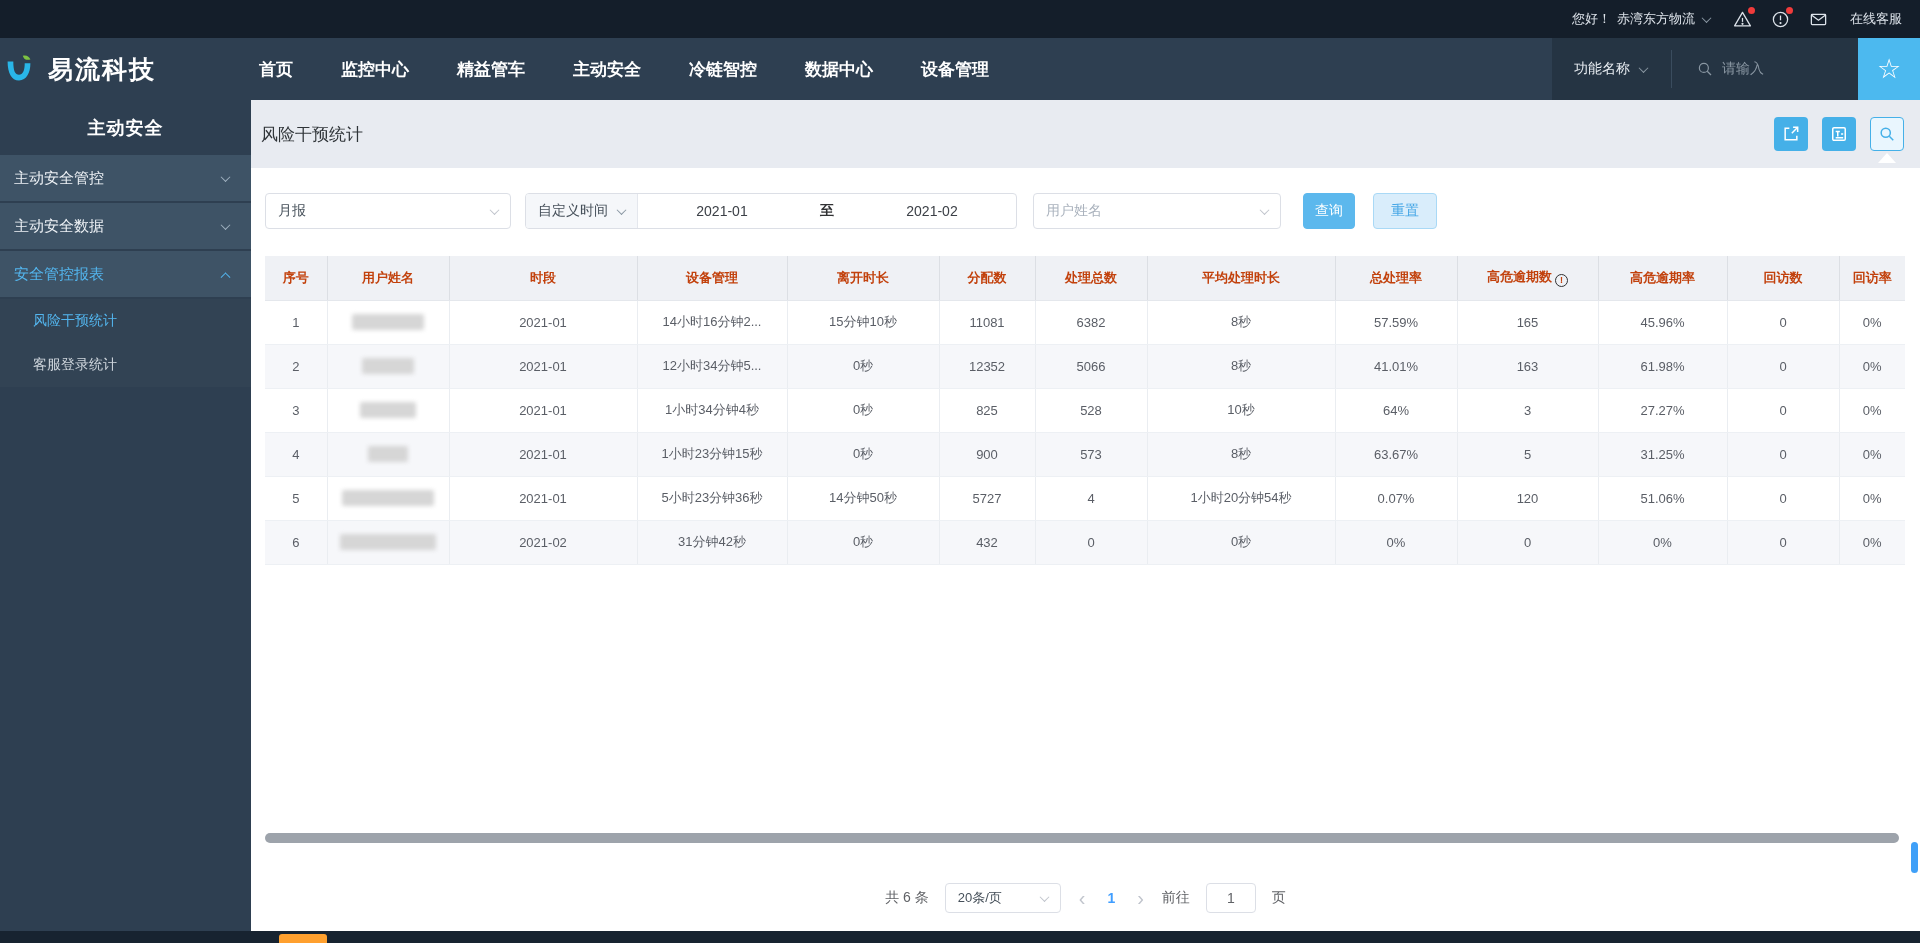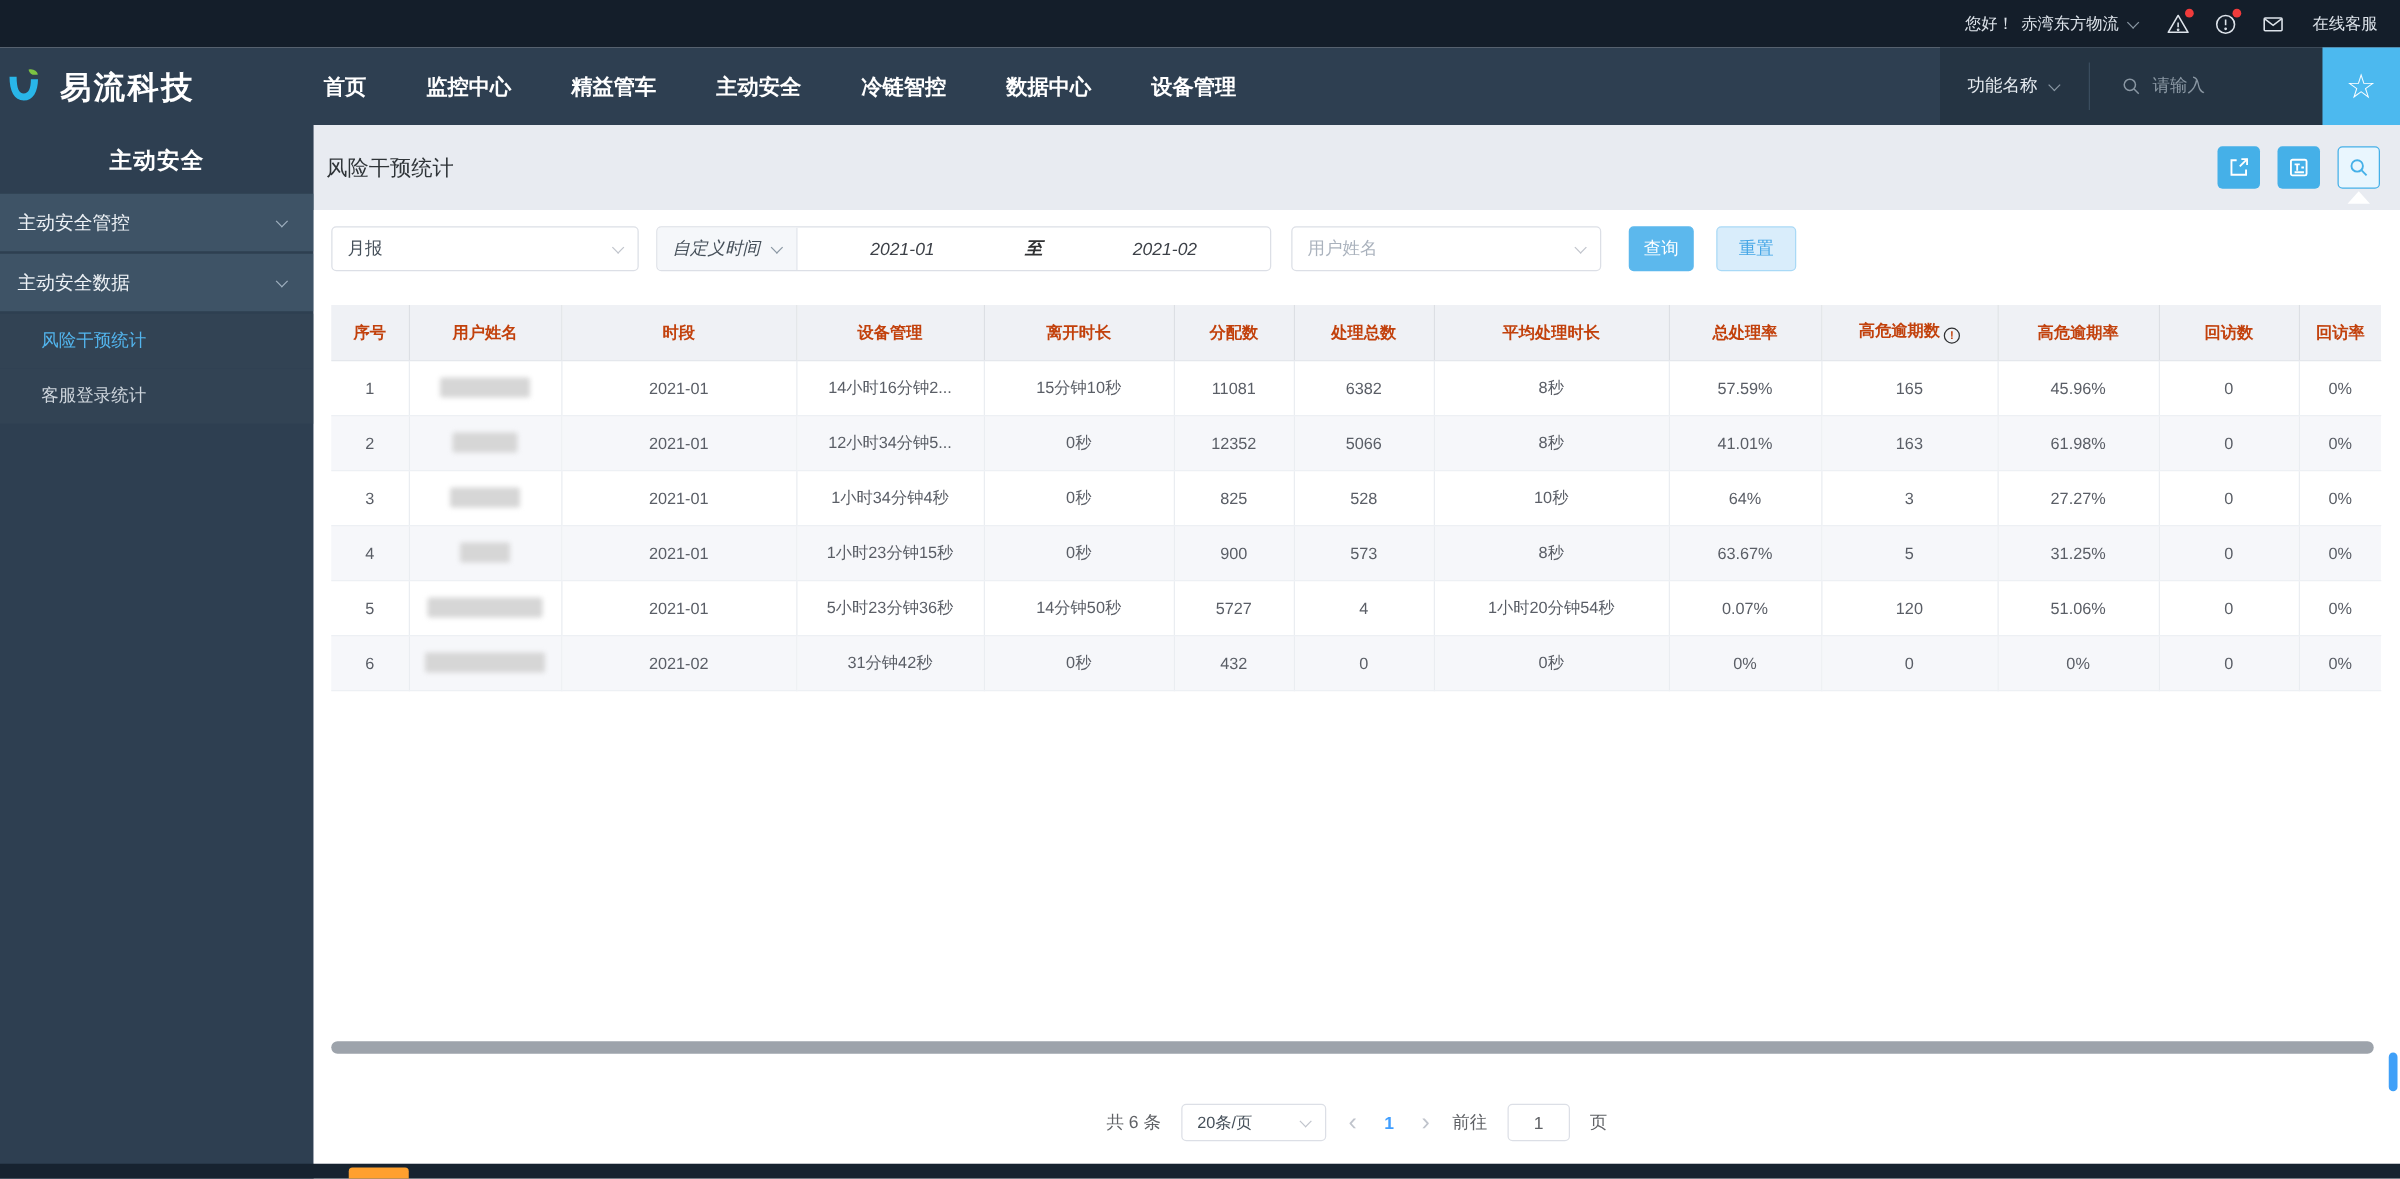--- a/index.html
+++ b/index.html
@@ -47,28 +47,28 @@
   .content { flex:1; background:#e8ebf1; position:relative; }
   .page-head { height:68px; display:flex; align-items:center; padding:0 16px 0 10px; }
   .page-title { font-size:17px; color:#2f3438; }
   .head-tools { margin-left:auto; display:flex; gap:14px; position:relative; }
   .tool-btn { width:34px; height:34px; border-radius:4px; background:#45b0e8; display:flex; align-items:center; justify-content:center; cursor:pointer; }
   .tool-btn svg { width:20px; height:20px; stroke:#fff; fill:none; stroke-width:1.8; }
   .tool-btn.light { background:#e9f6fe; border:1px solid #45b0e8; }
   .tool-btn.light svg { stroke:#45b0e8; }
   .popover-caret { position:absolute; right:8px; top:36px; width:0; height:0; border-left:9px solid transparent; border-right:9px solid transparent; border-bottom:10px solid #fff; }
 
-  .card { position:absolute; top:68px; left:0; right:0; bottom:12px; background:#fff; padding:4px 14px; }
+  .card { position:absolute; top:68px; left:0; right:0; bottom:12px; background:#fff; padding:16px 14px; }
 
   
   .filters { display:flex; align-items:center; margin-top:9px; gap:14px; }
   .sel { height:36px; border:1px solid #dcdfe6; border-radius:4px; background:#fff; display:flex; align-items:center; justify-content:space-between; padding:0 12px; font-size:14px; color:#46505a; cursor:pointer; }
   .sel .chev { border-color:#c0c4cc; }
   .sel-report { width:246px; }
-  .date-combo { height:36px; border:1px solid #dcdfe6; border-radius:4px; display:flex; align-items:stretch; overflow:hidden;font-style:italic; }
+  .date-combo { height:36px; border:1px solid #dcdfe6; border-radius:4px; display:flex; align-items:stretch; overflow:hidden; }
   .date-mode { background:#f5f7fa; display:flex; align-items:center; gap:8px; padding:0 12px; font-size:14px; color:#46505a; border-right:1px solid #e4e7ed; cursor:pointer; }
   .date-val { width:168px; display:flex; align-items:center; justify-content:center; font-size:14px; color:#3c4047; cursor:text; }
   .date-sep { width:42px; display:flex; align-items:center; justify-content:center; font-size:14px; color:#303133; font-weight:bold; }
   .sel-user { width:248px; margin-left:2px; color:#aab2bd; }
   .btn { height:36px; border-radius:4px; font-size:14px; display:flex; align-items:center; justify-content:center; cursor:pointer; }
   .btn-query { width:52px; background:#5cb8ed; color:#fff; border:1px solid #5cb8ed; margin-left:8px; }
   .btn-reset { width:64px; background:#d9edfb; color:#45a6e6; border:1px solid #a9d9f6; margin-left:4px; }
 
   
   table.grid { border-collapse:collapse; table-layout:fixed; margin-top:27px; width:1640px; }
@@ -177,20 +177,24 @@
     <div class="side-title">主动安全</div>
     <div id="side-groups">
         <div class="side-item">
           <span>主动安全管控</span>
           <i class="chev "></i>
         </div>
         <div class="side-item">
           <span>主动安全数据</span>
           <i class="chev "></i>
         </div>
+        <div class="side-item active">
+          <span>安全管控报表</span>
+          <i class="chev up"></i>
+        </div>
         <div class="side-sub-wrap">
           <div class="side-sub active">风险干预统计</div>
           <div class="side-sub">客服登录统计</div>
         </div>
       </div>
   </div>
 
   <div class="content">
     <div class="page-head">
       <span class="page-title">风险干预统计</span>

